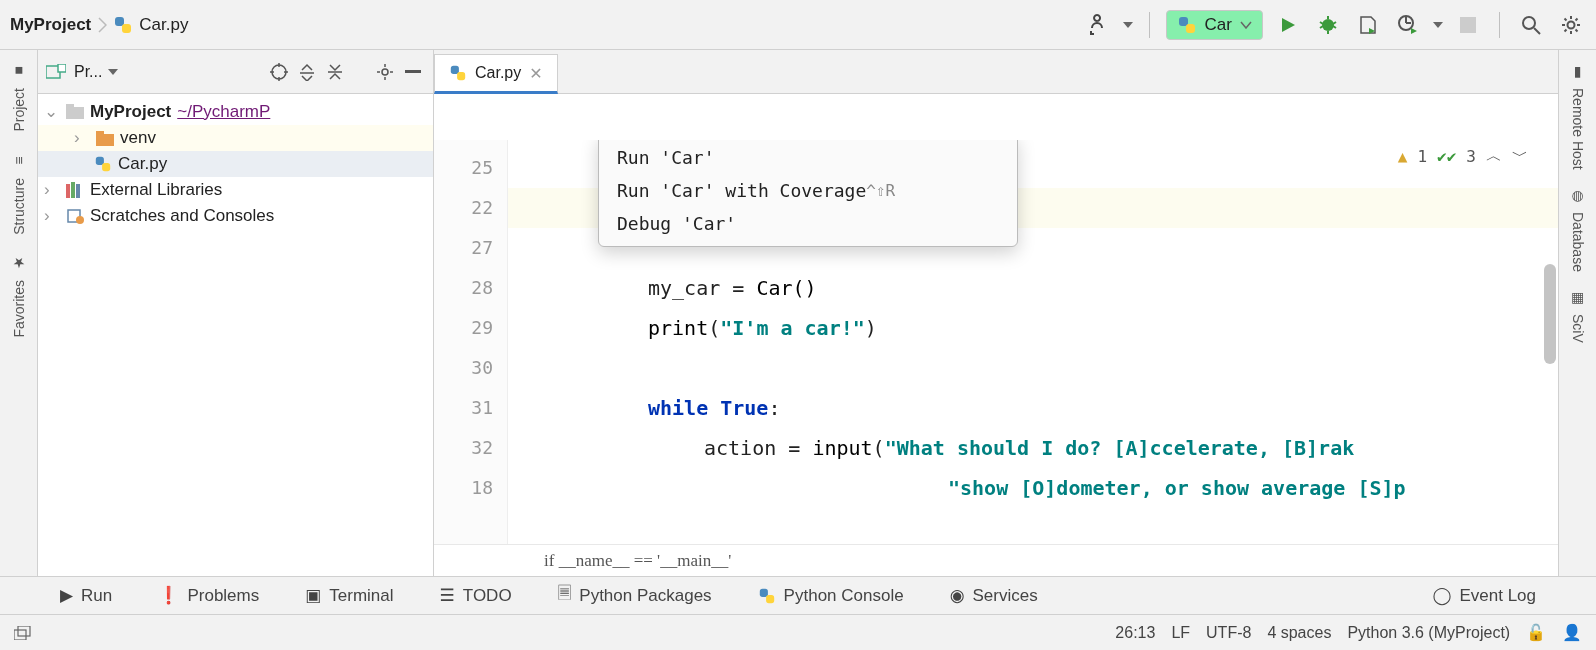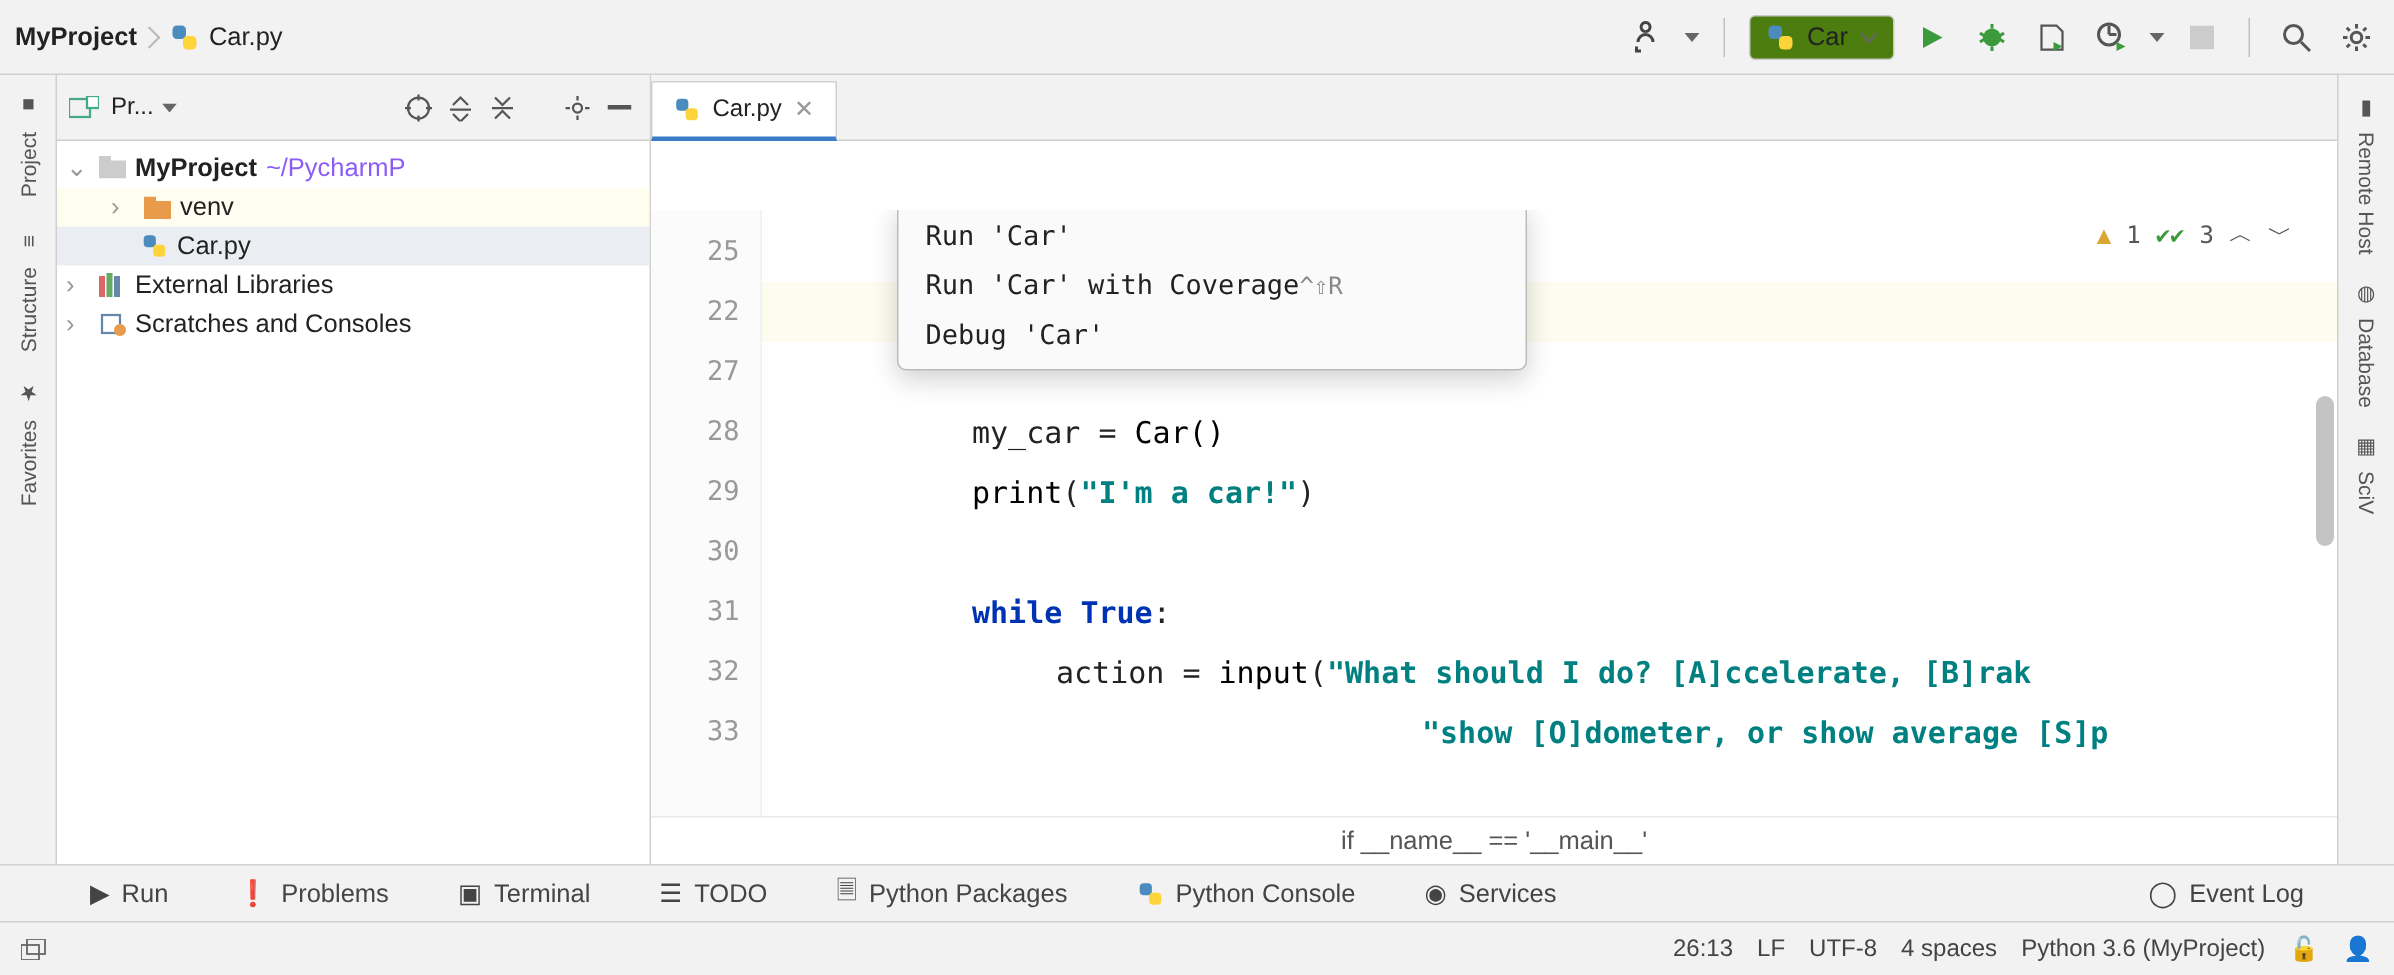--- a/index.html
+++ b/index.html
@@ -33,21 +33,21 @@
   }
   .breadcrumb .proj-name { font-weight: 700; }
   .breadcrumb .chev {
     width: 10px; height: 20px;
     display:inline-flex;align-items:center;justify-content:center;
     color:#a0a0a0;
   }
   .spacer { flex: 1; }
   .tool-right { display:flex; align-items:center; gap:10px; }
   .run-config {
-    background:#4d7c0f;
+    background:#86efac;
     border:1px solid #c8c8c8;
     border-radius:4px;
     padding:4px 10px;
     display:flex;align-items:center;gap:8px;
     font-size:17px;
   }
   .tb-btn {
     width:30px;height:30px;
     display:flex;align-items:center;justify-content:center;
     border-radius:3px;
@@ -101,21 +101,21 @@
     font-size:17px;
     overflow:hidden;
     white-space:nowrap;
   }
   .tree-row {
     display:flex;align-items:center;
     padding:3px 6px;
     gap:6px;
   }
   .tree-row.sel { background:#eaeef3;}
-  .tree-path { color:#8b5cf6; font-weight:400;}
+  .tree-path { color:#701a75; font-weight:400;text-decoration:underline;}
   .arrow { width:16px;display:inline-block;color:#999;}
   
   
   .editor-area { flex:1; display:flex;flex-direction:column; background:#fff;min-width:0;}
   .tabs-row {
     height:44px;
     background:#f2f2f2;
     border-bottom:1px solid #d0d0d0;
     display:flex;align-items:flex-end;
   }
@@ -157,25 +157,24 @@
   .kw { color:#0033b3; font-weight:700;}
   .fn { color:#000;}
   .str { color:#008080; font-weight:700;}
   .hl-line { background:#fdfcef;}
   
   .crumb-bar {
     height:32px;
     border-top:1px solid #e8e8e8;
     display:flex;align-items:center;
     padding:0 110px;
-    font-family: Liberation Sans, sans-serif;
+    font-family: Liberation Serif, serif;
     font-size:17px;
     color:#555;
     background:#fff;
-    justify-content:center;
   }
 
   
   .context-menu {
     position:absolute;
     left:90px; top:-6px;
     width:420px;
     background:#fafafa;
     border:1px solid #bbb;
     border-radius:6px;
@@ -464,21 +463,21 @@
     <div class="editor-body">
       <div class="gutter">
         <div class="gln">25</div>
         <div class="gln">22</div>
         <div class="gln">27</div>
         <div class="gln">28</div>
         <div class="gln">29</div>
         <div class="gln">30</div>
         <div class="gln">31</div>
         <div class="gln">32</div>
-        <div class="gln">33</div>
+        <div class="gln">18</div>
       </div>
       <div class="code">
         <div class="insp">
           <span style="color:#d9a832;">▲</span>
           <span>1</span>
           <span style="color:#3c9a3c;font-weight:700;">✔✔</span>
           <span>3</span>
           <span>︿</span>
           <span>﹀</span>
         </div>

